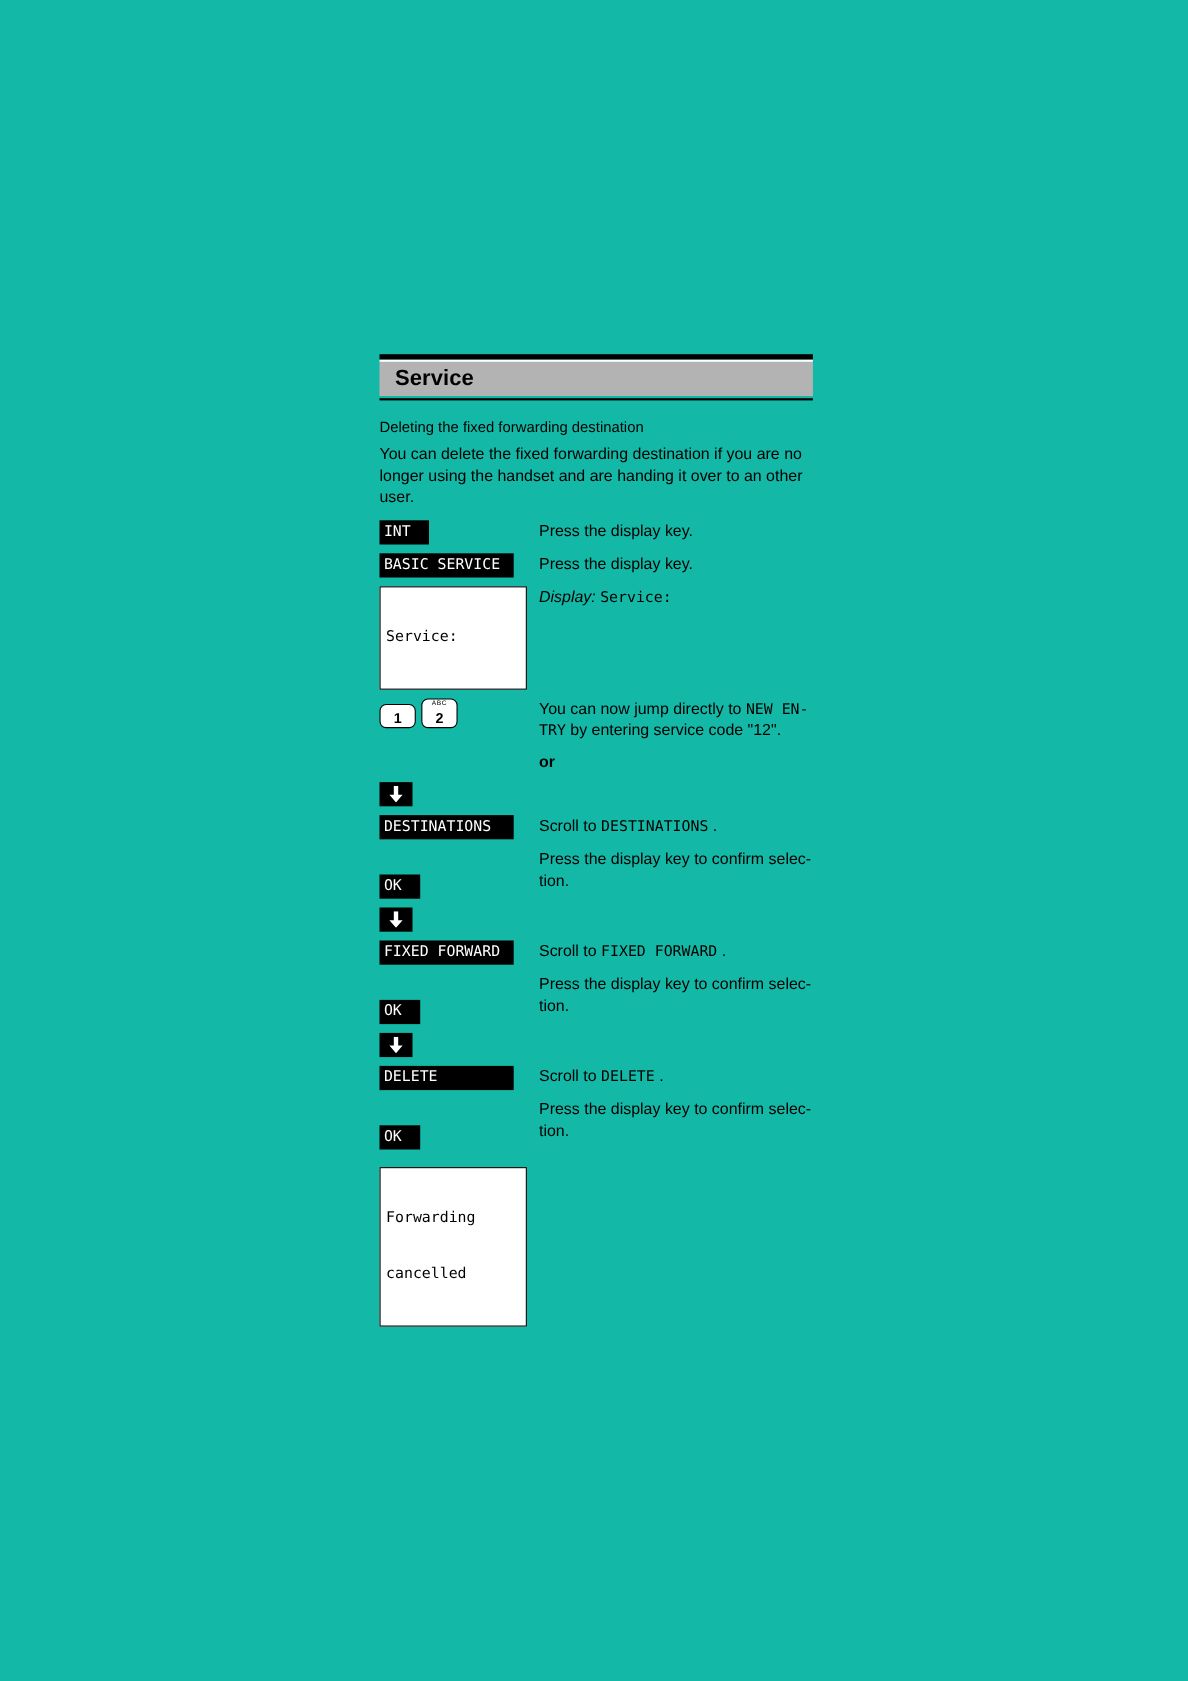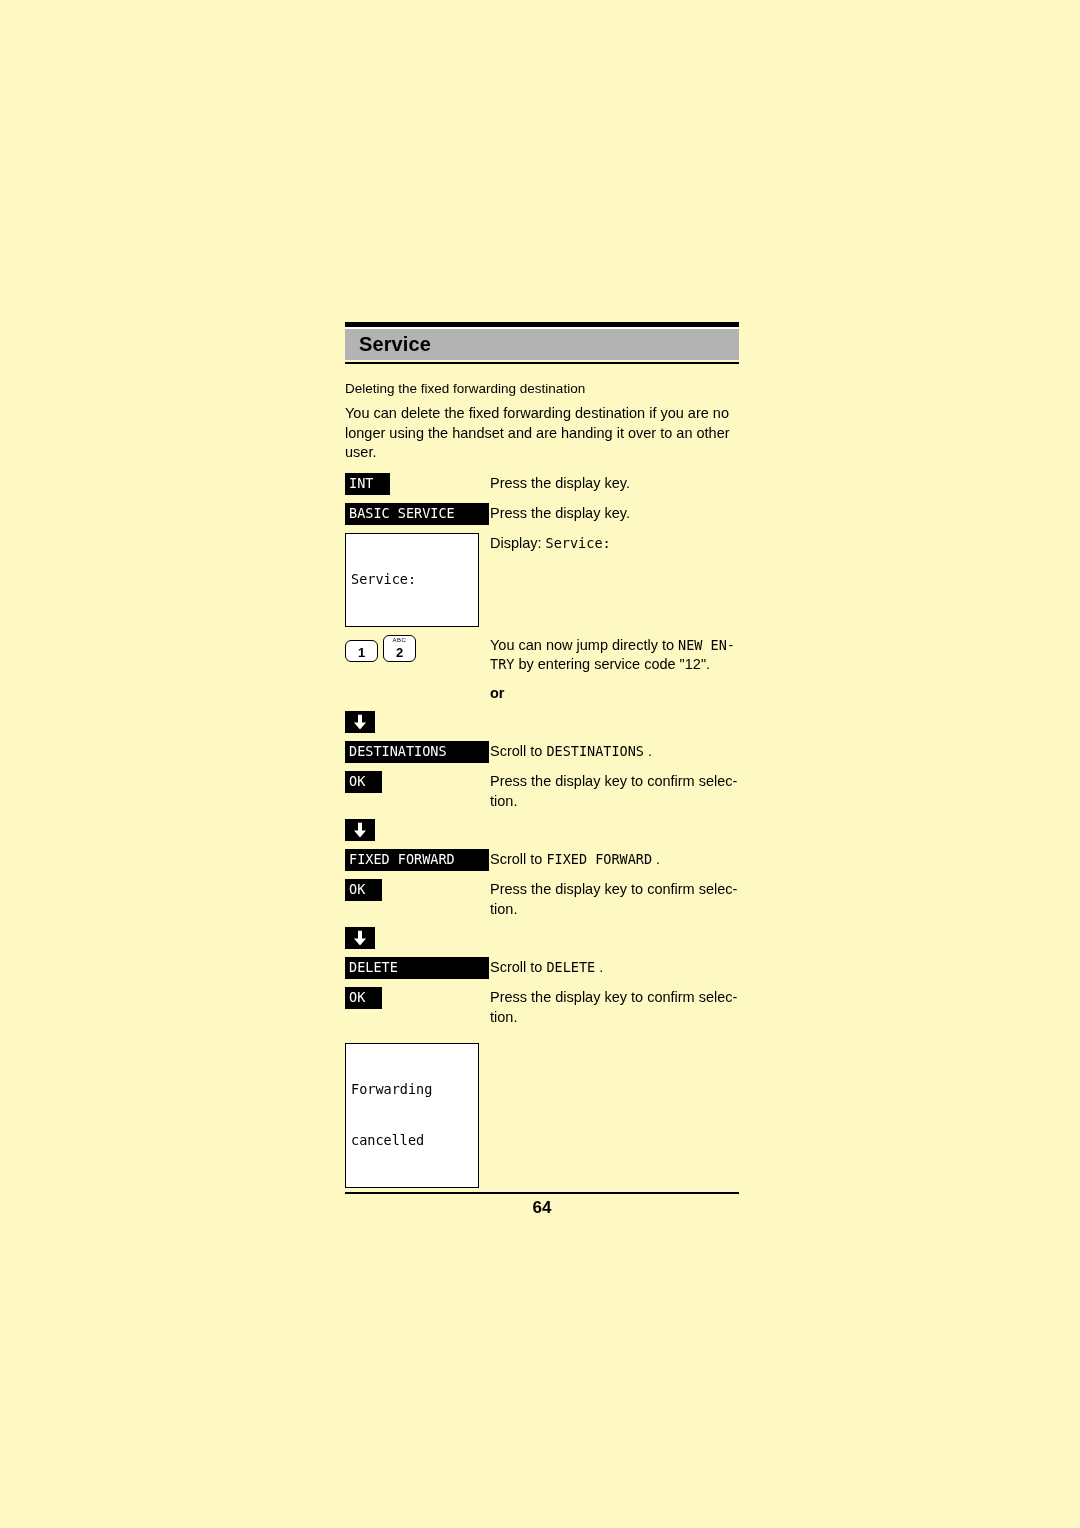--- a/index.html
+++ b/index.html
@@ -15,21 +15,21 @@
     color: #000000;
     overflow: hidden;
   }
 
   .page {
     position: absolute;
     left: 0;
     top: 0;
     width: 1080px;
     height: 1528px;
-    background: #fef9c3;
+    background: #14b8a6;
   }
 
   
   .content {
     position: absolute;
     left: 345px;
     top: 322px;
     width: 394px;
   }
 
@@ -103,22 +103,22 @@
     display: inline-block;
     background: #000000;
     color: #ffffff;
     font-family: "DejaVu Sans Mono", "Liberation Mono", monospace;
     font-size: 13.5px;
     line-height: 17px;
     padding: 2px 4px 3px 4px;
     box-sizing: border-box;
     white-space: pre;
   }
-  .key-inv.w-wide { width: 144px; }
-  .key-inv.w-ok   { width: 37px; }
+  .key-inv.w-wide { width: 122px; }
+  .key-inv.w-ok   { width: 37px; margin-top: 24px; }
   .key-inv.w-int  { width: 45px; }
 
   
   .lcd-box {
     display: inline-block;
     border: 1px solid #000000;
     background: #ffffff;
     width: 134px;
     box-sizing: border-box;
     padding: 3px 5px 4px 5px;
@@ -178,21 +178,21 @@
     right: 0;
     top: 1px;
     text-align: center;
     font-size: 6px;
     line-height: 7px;
     letter-spacing: .5px;
     font-family: "Liberation Sans", sans-serif;
   }
 
   
-  .it { }
+  .it { font-style: italic; }
   .mono {
     font-family: "DejaVu Sans Mono", "Liberation Mono", monospace;
     font-size: 13.5px;
   }
   .or-line {
     font-size: 14.5px;
     font-weight: bold;
     line-height: 19.5px;
   }
 
@@ -388,18 +388,14 @@
           <span class="lcd-box">
             <span class="ln">Forwarding</span>
             <span class="ln">cancelled</span>
           </span>
         </div>
       </div>
 
     </div>
   </div>
 
-  <div class="footer">
-    <div class="footer-rule"></div>
-    <div class="footer-num">64</div>
-  </div>
 
 </div>
 
 </body></html>

